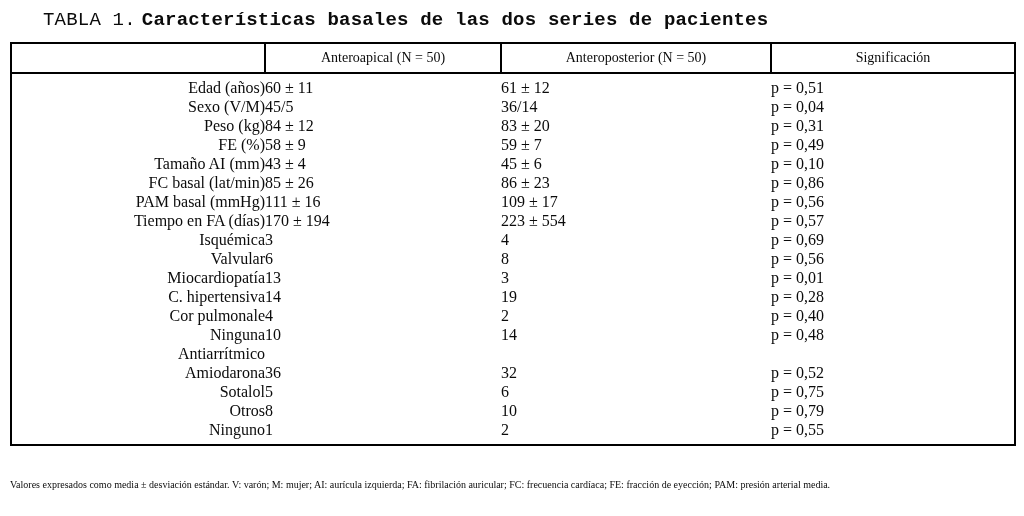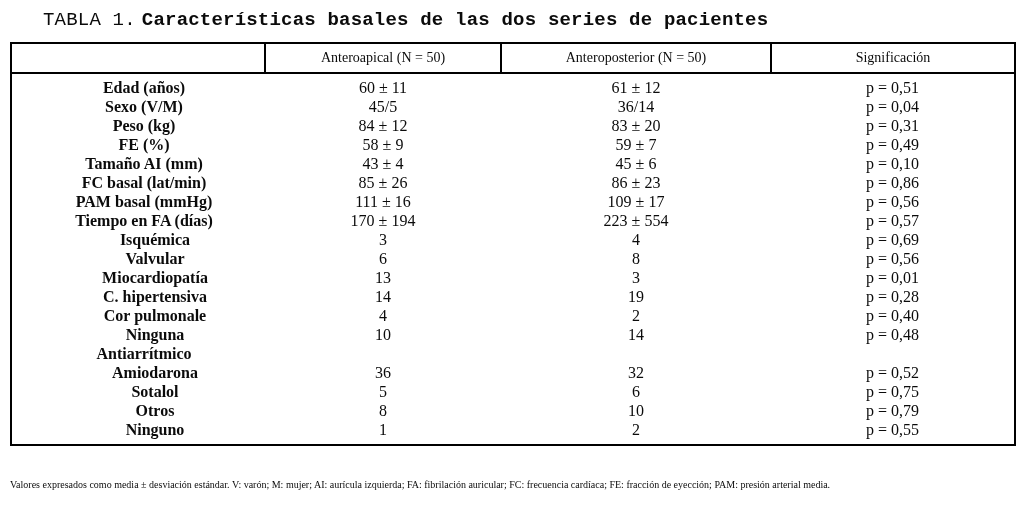--- a/index.html
+++ b/index.html
@@ -27,23 +27,23 @@
     font-weight:400; font-size:14px; height:28px;
     border-bottom:2px solid #000;
     text-align:center; vertical-align:middle; padding:0;
     white-space:nowrap; overflow:hidden;
   }
   .tbl th + th { border-left:2px solid #000; }
   .tbl td {
     font-size:16px; height:19px; line-height:19px; padding:0;
     white-space:nowrap; overflow:hidden; vertical-align:middle;
   }
-  .tbl td.label { text-align:center; padding-left:11px;font-weight:bold; }
+  .tbl td.label { text-align:right; padding-left:11px; }
   .tbl td.label.indent { padding-left:33px; }
-  .tbl td.val { text-align:center; }
+  .tbl td.val { }
   .tbl tbody tr:first-child td { padding-top:4px; }
   .tbl tbody tr:last-child td { padding-bottom:5px; }
 
   .footnote {
     position:absolute; left:10px; top:478px; width:1004px;
     font-size:10px; line-height:1.32; text-align:justify;
   }
 </style>
 </head>
 <body>

